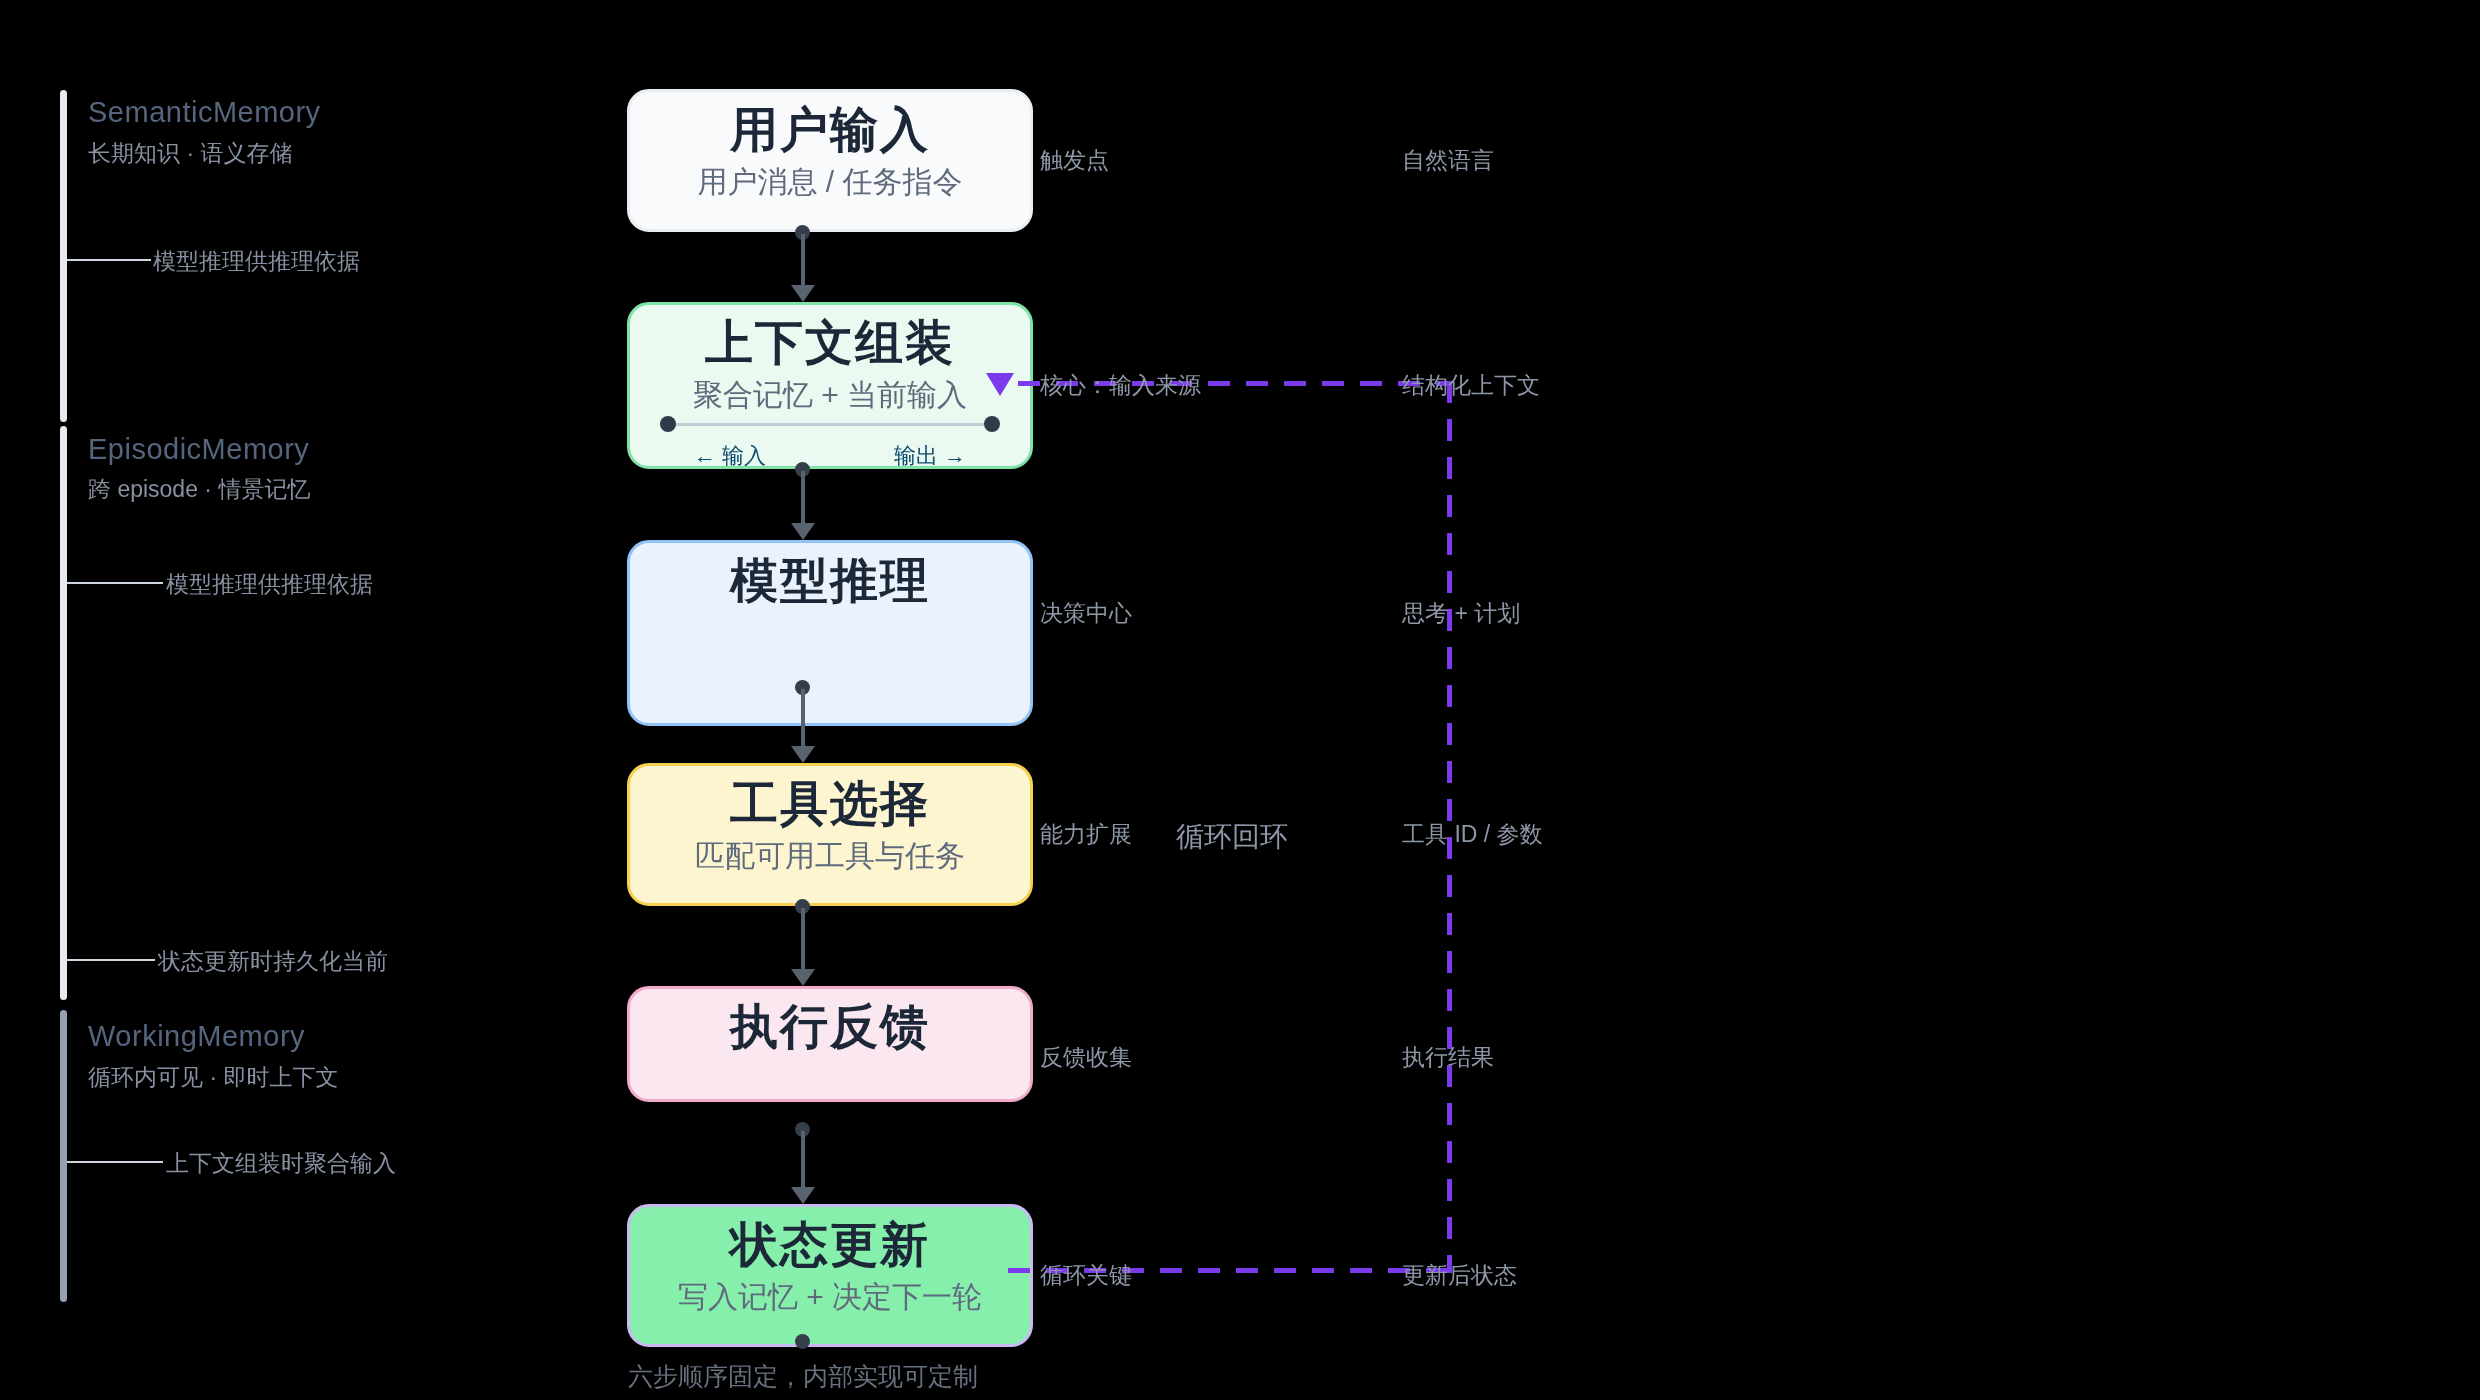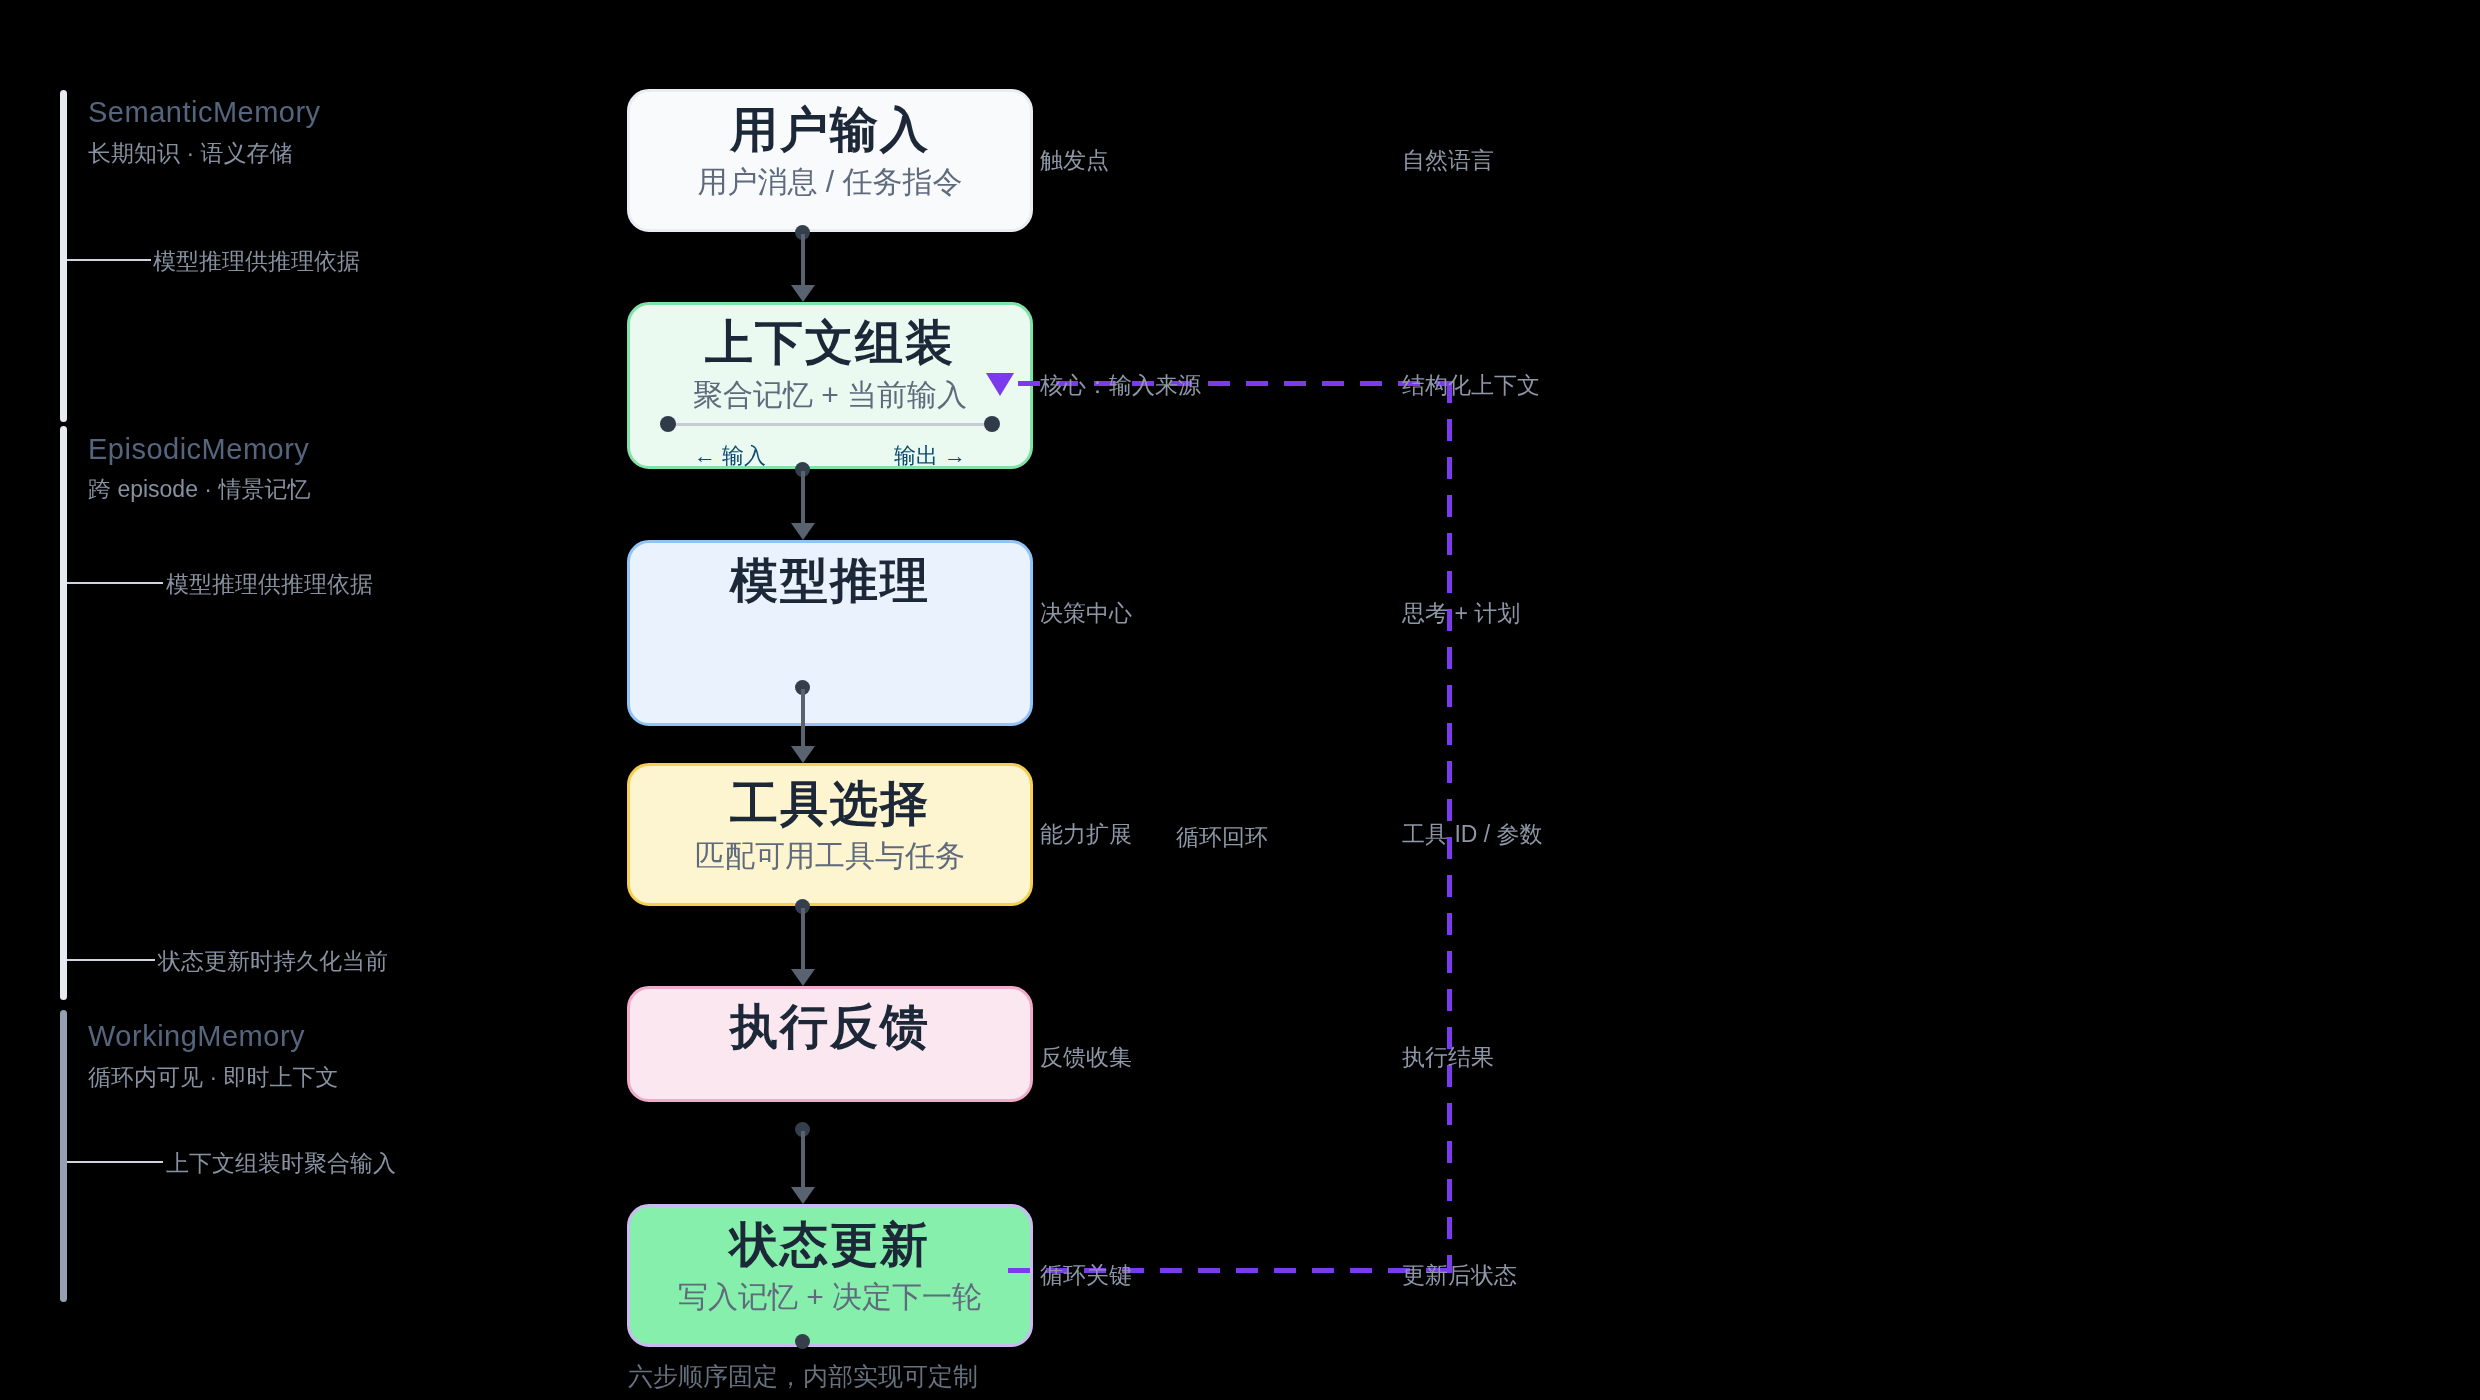--- a/index.html
+++ b/index.html
@@ -36,21 +36,21 @@
   
   .ann{position:absolute;font-size:23px;color:#8e97a7;transform:translateY(-50%);white-space:nowrap;z-index:3;}
   .ann.colA{left:1040px;} .ann.colB{left:1402px;}
   
   .loop-h{position:absolute;height:5px;z-index:2;
     background:repeating-linear-gradient(90deg,var(--loop,#7c3aed) 0 22px,transparent 22px 38px);}
   .loop-v{position:absolute;width:5px;z-index:2;
     background:repeating-linear-gradient(180deg,var(--loop,#7c3aed) 0 22px,transparent 22px 38px);}
   .loop-arrow{position:absolute;width:0;height:0;z-index:2;
     border-left:14px solid transparent;border-right:14px solid transparent;border-top:23px solid var(--loop,#7c3aed);}
-  .loop-label{position:absolute;font-size:23px;color:#8e97a7;transform:translateY(-50%);white-space:nowrap;z-index:3;}
+  .loop-label{position:absolute;font-size:28px;color:#8e97a7;transform:translateY(-50%);white-space:nowrap;z-index:3;}
   
   .footnote{position:absolute;left:560px;width:486px;top:1360px;text-align:center;
     font-size:25px;color:#67717f;white-space:nowrap;}
 </style>
 </head>
 <body>
 
 <div class="stage">
 
   <div>

